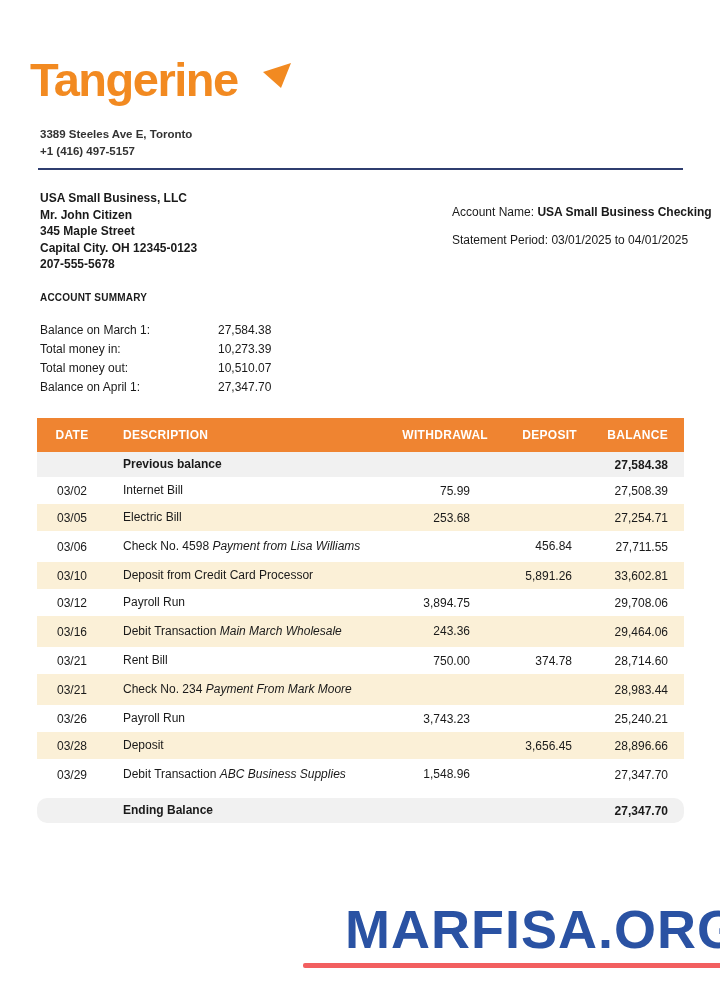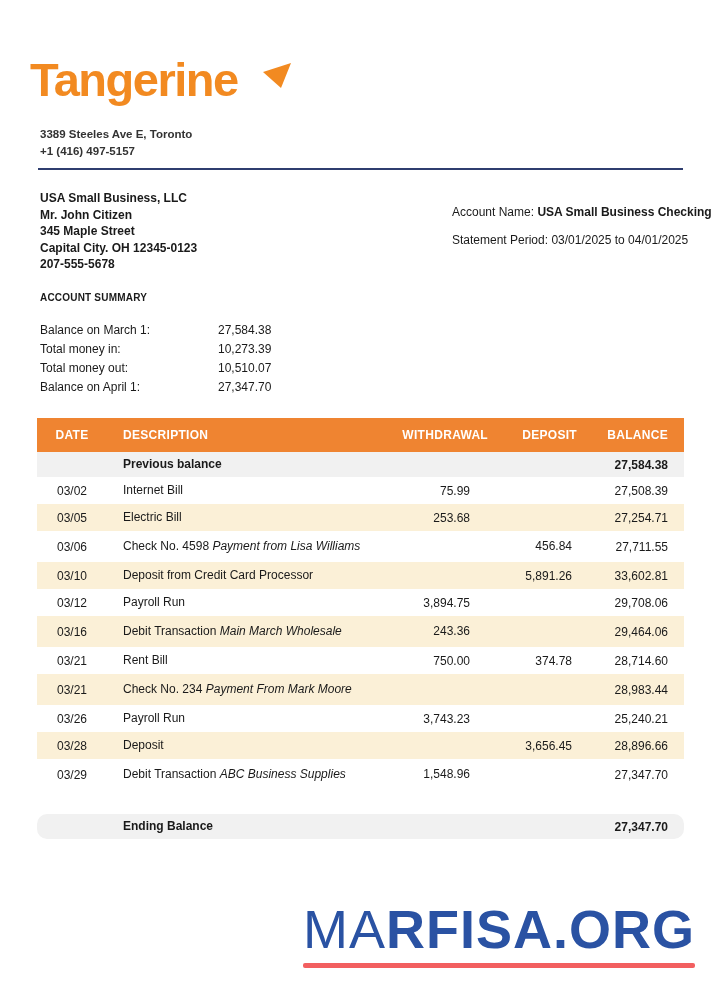--- a/index.html
+++ b/index.html
@@ -60,41 +60,41 @@
   .c-desc { flex: 1; padding-left: 16px; text-align: left; }
   .c-wd   { width: 97px;  text-align: right; padding-right: 4px; }
   .c-dep  { width: 88px;  text-align: right; padding-right: 3px; }
   .c-bal  { width: 104px; text-align: right; padding-right: 16px; }
 
   .balance-row {
     display: flex; align-items: center; height: 25px;
     background: var(--row-gray, #F1F1F1); font-weight: bold;
   }
   .balance-row .r-bal { font-weight: bold; }
-  .ending { margin-top: 24px; border-radius: 10px; }
+  .ending { margin-top: 8px; border-radius: 10px; }
 
   .txn-row { display: flex; align-items: center; min-height: 27px; }
   .txn-row.white { background: #ffffff; }
   .txn-row.cream { background: var(--row-cream, #FBF0D7); }
   .txn-row.two { padding: 8px 0; }
   .r-date { width: 70px; text-align: center; }
   .r-desc { flex: 1; padding-left: 16px; line-height: 15px; }
   .r-desc .d2 { font-style: italic; margin-top: 7px; }
   .r-wd  { width: 97px;  text-align: right; padding-right: 22px; }
   .r-dep { width: 88px;  text-align: right; padding-right: 8px; }
   .r-bal { width: 104px; text-align: right; padding-right: 16px; }
   .txn-row.two .r-wd, .txn-row.two .r-dep { align-self: flex-start; }
 
   
   .watermark { position: absolute; left: 303px; top: 902px; }
   .watermark-text {
     font-size: 54px; line-height: 1; letter-spacing: 1px;
     color: var(--watermark-blue, #2A52A3); white-space: nowrap;
   }
-  .wm-light { font-weight: 400; }
+  .wm-light { font-weight: 700; margin-left: 42px; }
   .wm-bold  { font-weight: bold; }
   .watermark-underline {
     height: 5px; margin-top: 7px; width: 100%; border-radius: 2px;
     background: var(--watermark-red, #F25F60);
   }
 </style>
 </head>
 <body>
 
 <div class="page">

